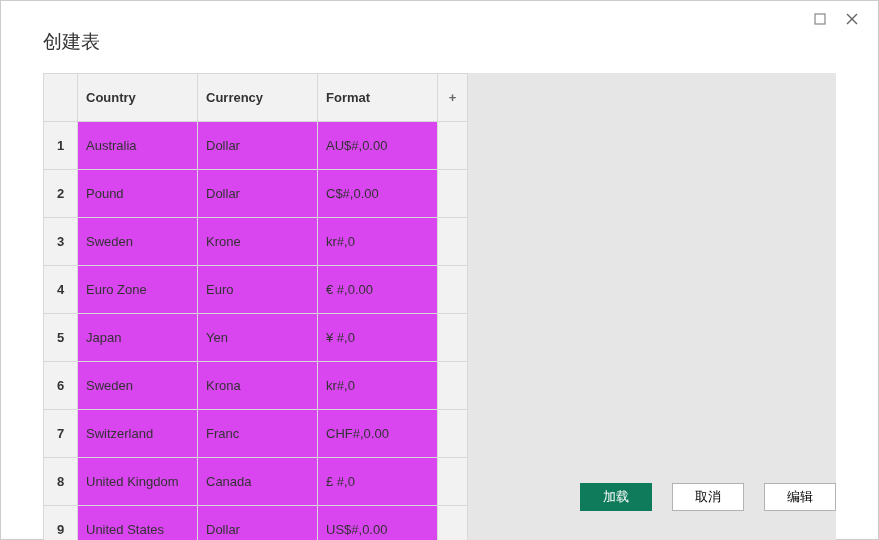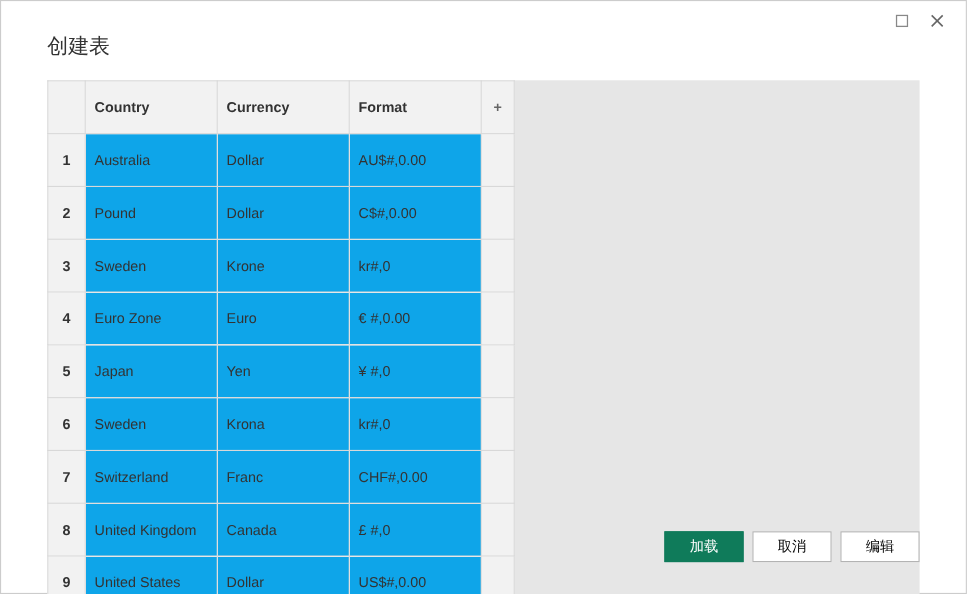--- a/index.html
+++ b/index.html
@@ -81,21 +81,21 @@
     background: #f2f2f2;
     width: 34px;
   }
   table.grid .addcol {
     width: 30px;
     text-align: center;
     background: #f2f2f2;
     color: #666;
   }
   table.grid td.cell {
-    background: #0ea5e9;
+    background: #d946ef;
   }
   table.grid tr.addrow td {
     background: #f2f2f2;
     color: #666;
   }
   .col-country { width: 120px; }
   .col-currency { width: 120px; }
   .col-format { width: 120px; }
 
   .name-row {
@@ -114,21 +114,21 @@
     padding: 0 8px;
     font-family: inherit;
     font-size: 13px;
     color: #333;
   }
   .footer {
     position: absolute;
     bottom: 28px;
     right: 42px;
     display: flex;
-    gap: 8px;
+    gap: 20px;
   }
   .footer button {
     min-width: 72px;
     height: 28px;
     border: 1px solid #b3b3b3;
     background: #fff;
     font-family: inherit;
     font-size: 13px;
     cursor: pointer;
     padding: 0 14px;

